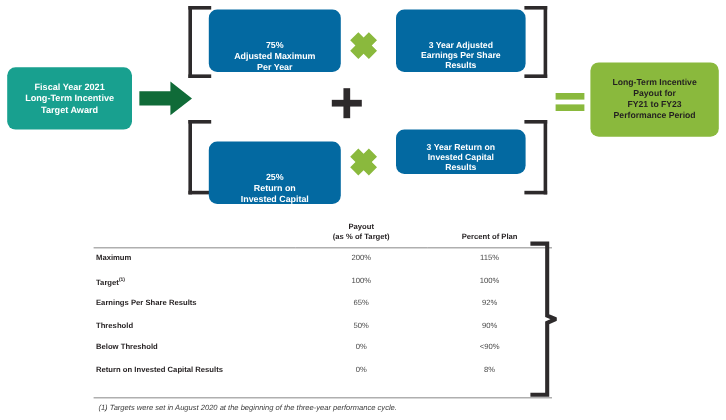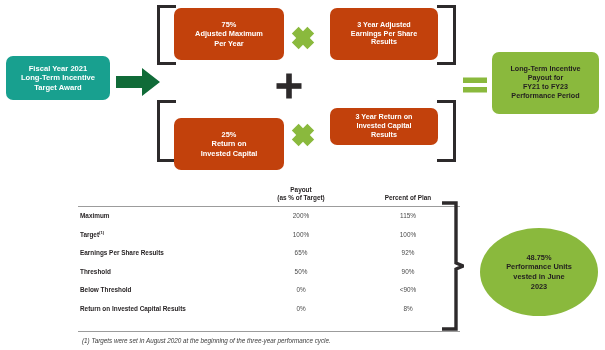--- a/index.html
+++ b/index.html
@@ -34,21 +34,21 @@
     text-align: center;
     border-radius: 7px;
     font-weight: bold;
     line-height: 1.22;
     box-sizing: border-box;
   }
   .box .lines { padding: 0 4px; }
   .box .lines div { white-space: nowrap; }
 
   .box-teal   { background: #18a08f; color: #ffffff; }
-  .box-red    { background: #c2410c; color: #ffffff; }
+  .box-red    { background: #0369a1; color: #ffffff; align-items: flex-end; }
   .box-green  { background: #8ab93d; color: #231f20; }
 
   
   .ellipse {
     position: absolute;
     background: #8ab93d;
     border-radius: 50%;
     display: flex;
     align-items: center;
     justify-content: center;
@@ -144,21 +144,21 @@
     font-style: italic;
     color: #3b3b3b;
     white-space: nowrap;
   }
 </style>
 </head>
 <body>
 
 <div id="canvas">
 
-  <div class="box box-teal abs" style="left:6px; top:56px; width:104px; height:44px; font-size:7.6px;">
+  <div class="box box-teal abs" style="left:6px; top:56px; width:104px; height:52px; font-size:7.6px;">
     <div class="lines">
       <div>Fiscal Year 2021</div>
       <div>Long-Term Incentive</div>
       <div>Target Award</div>
     </div>
   </div>
 
   <div class="abs" style="left:116px; top:66px; width:46px; height:32px;">
     <svg width="46" height="32" viewBox="0 0 46 32">
       <polygon points="0,10 26,10 26,2 44,16 26,30 26,22 0,22" fill="#106b38"></polygon>
@@ -299,22 +299,14 @@
   <div id="table-bottom-rule"></div>
 
   <div id="footnote">(1) Targets were set in August 2020 at the beginning of the three-year performance cycle.</div>
 
   <div class="brace-wrap" style="left:430px; top:200px; width:34px; height:132px;">
     <svg width="34" height="132" viewBox="0 0 34 132">
       <path d="M12,3 L26,3 L26,63 L33,66 L26,69 L26,129 L12,129" fill="none" stroke="#2d2a2b" stroke-width="3.4" stroke-linecap="butt" stroke-linejoin="miter"></path>
     </svg>
   </div>
 
-  <div class="ellipse" style="left:480px; top:228px; width:118px; height:88px; font-size:7.4px;">
-    <div class="lines">
-      <div>48.75%</div>
-      <div>Performance Units</div>
-      <div>vested in June</div>
-      <div>2023</div>
-    </div>
-  </div>
 
 </div>
 
 </body></html>

